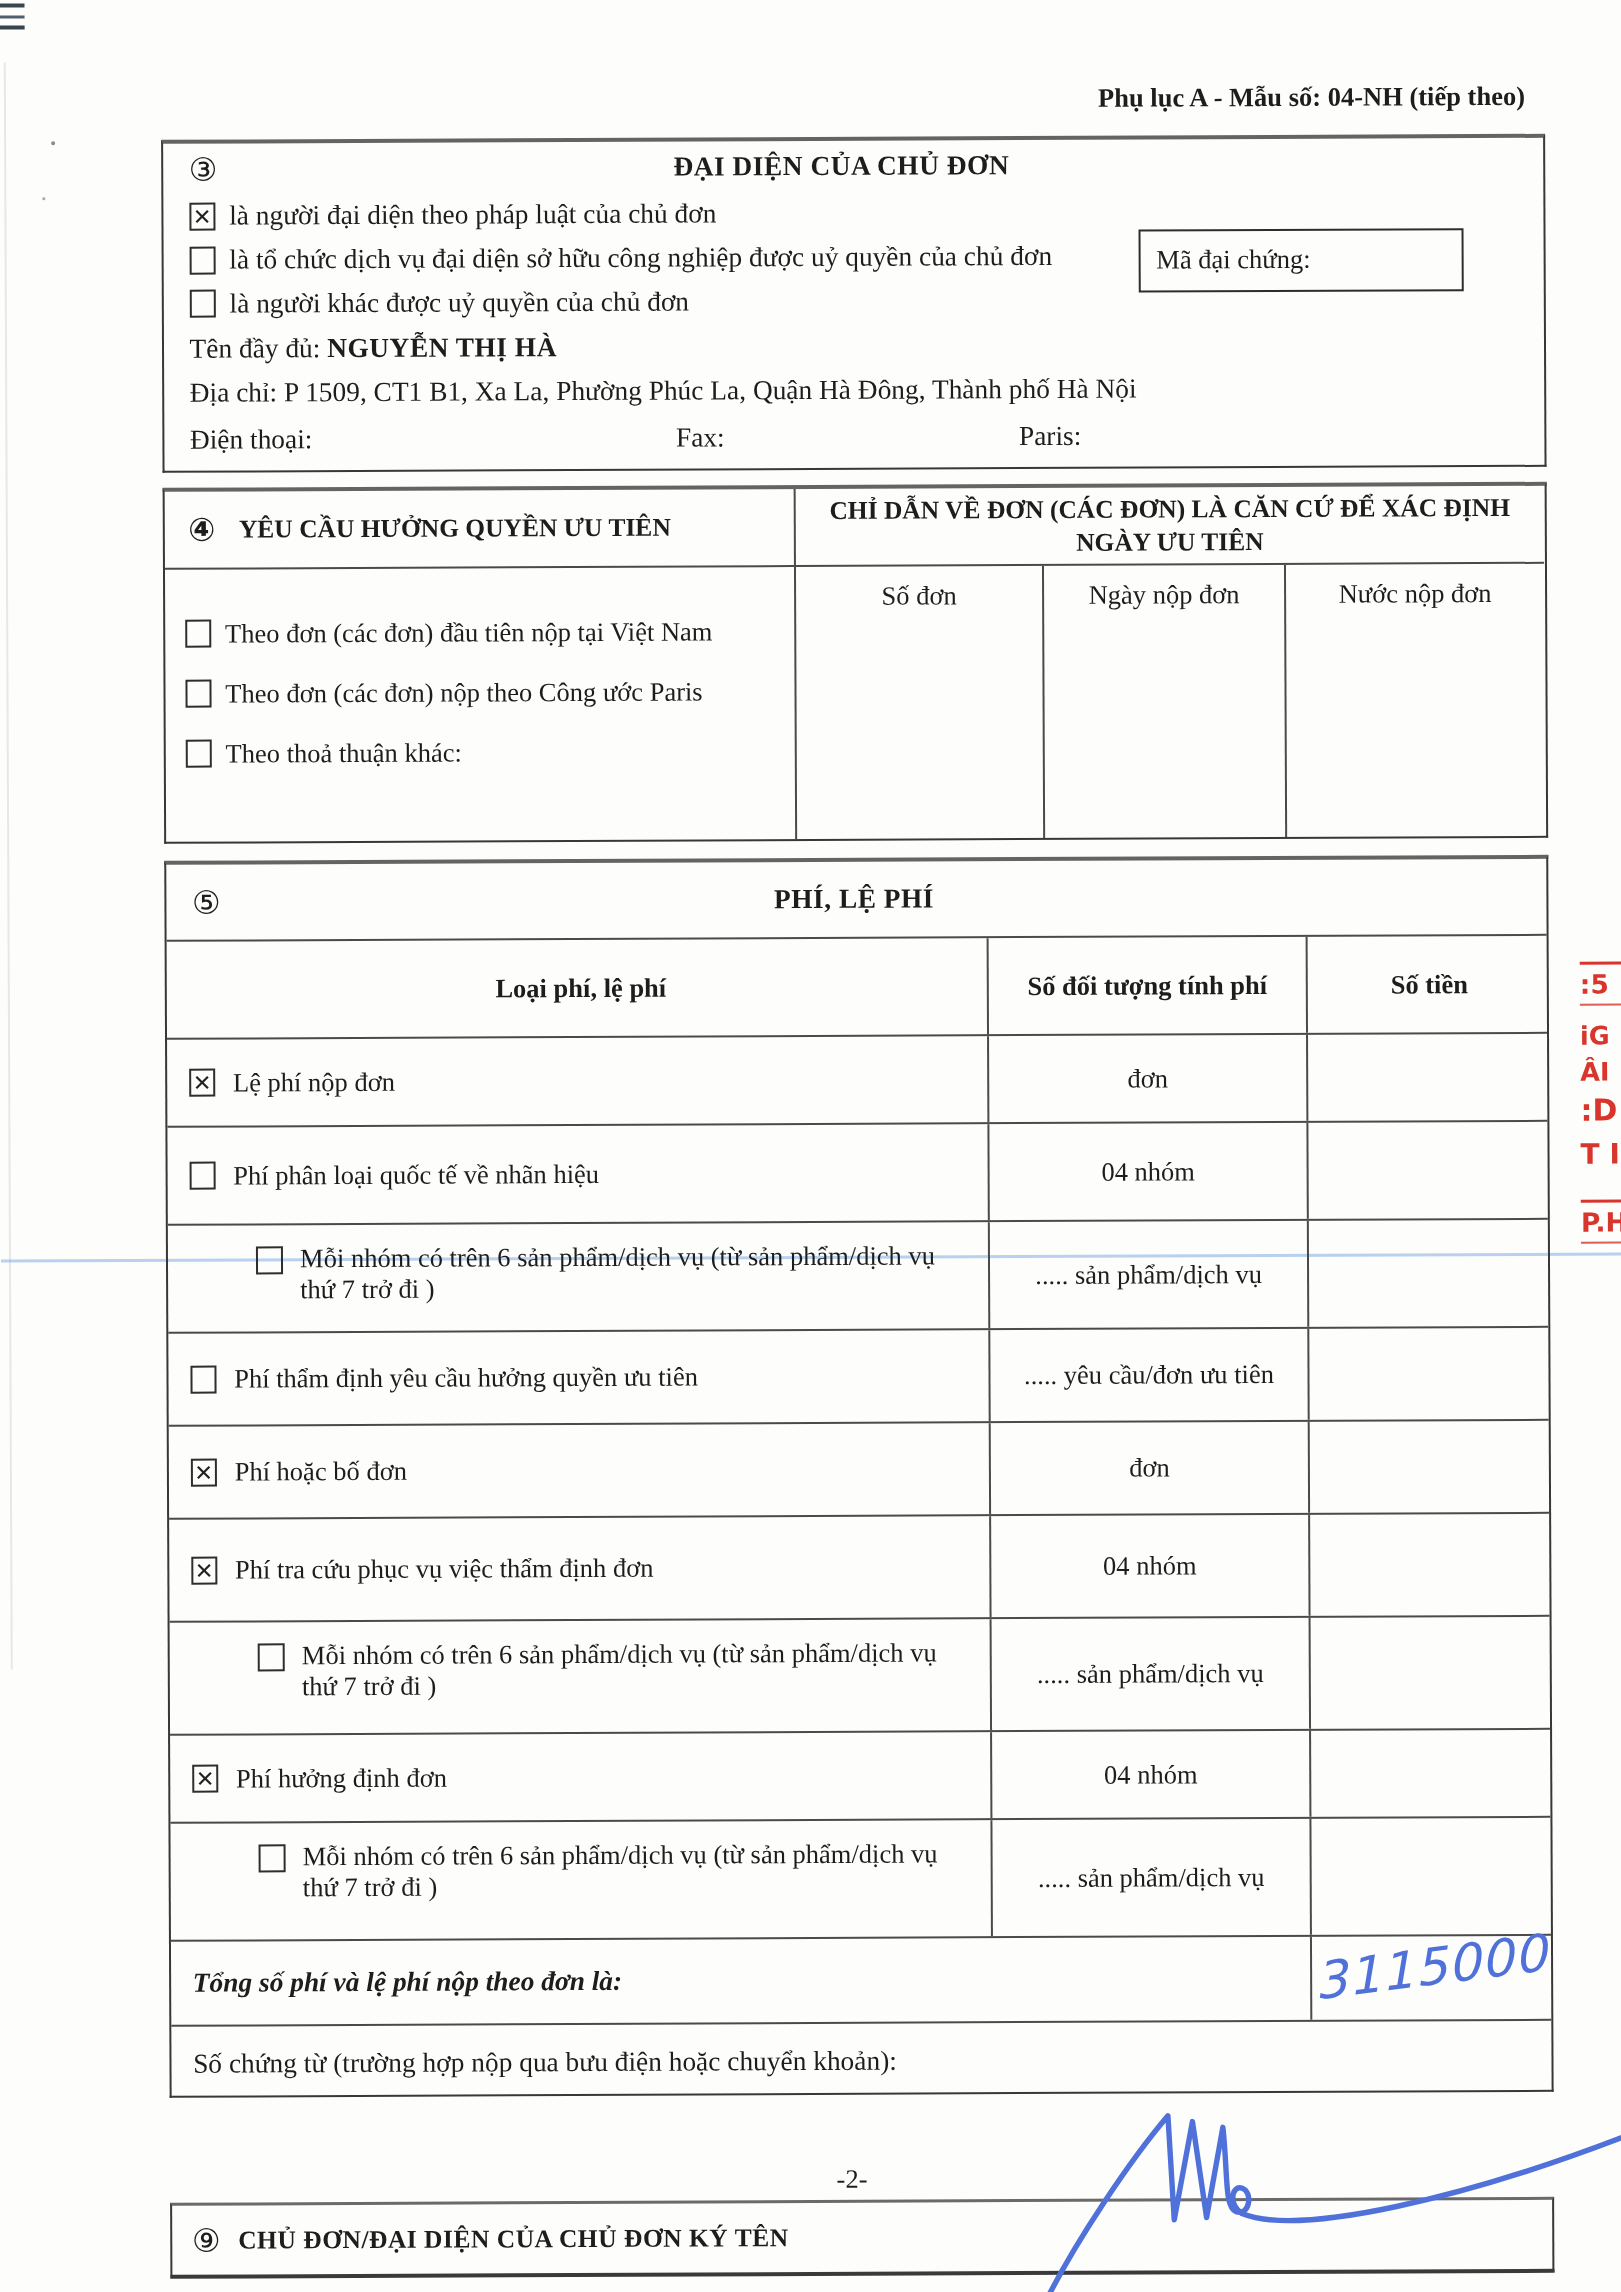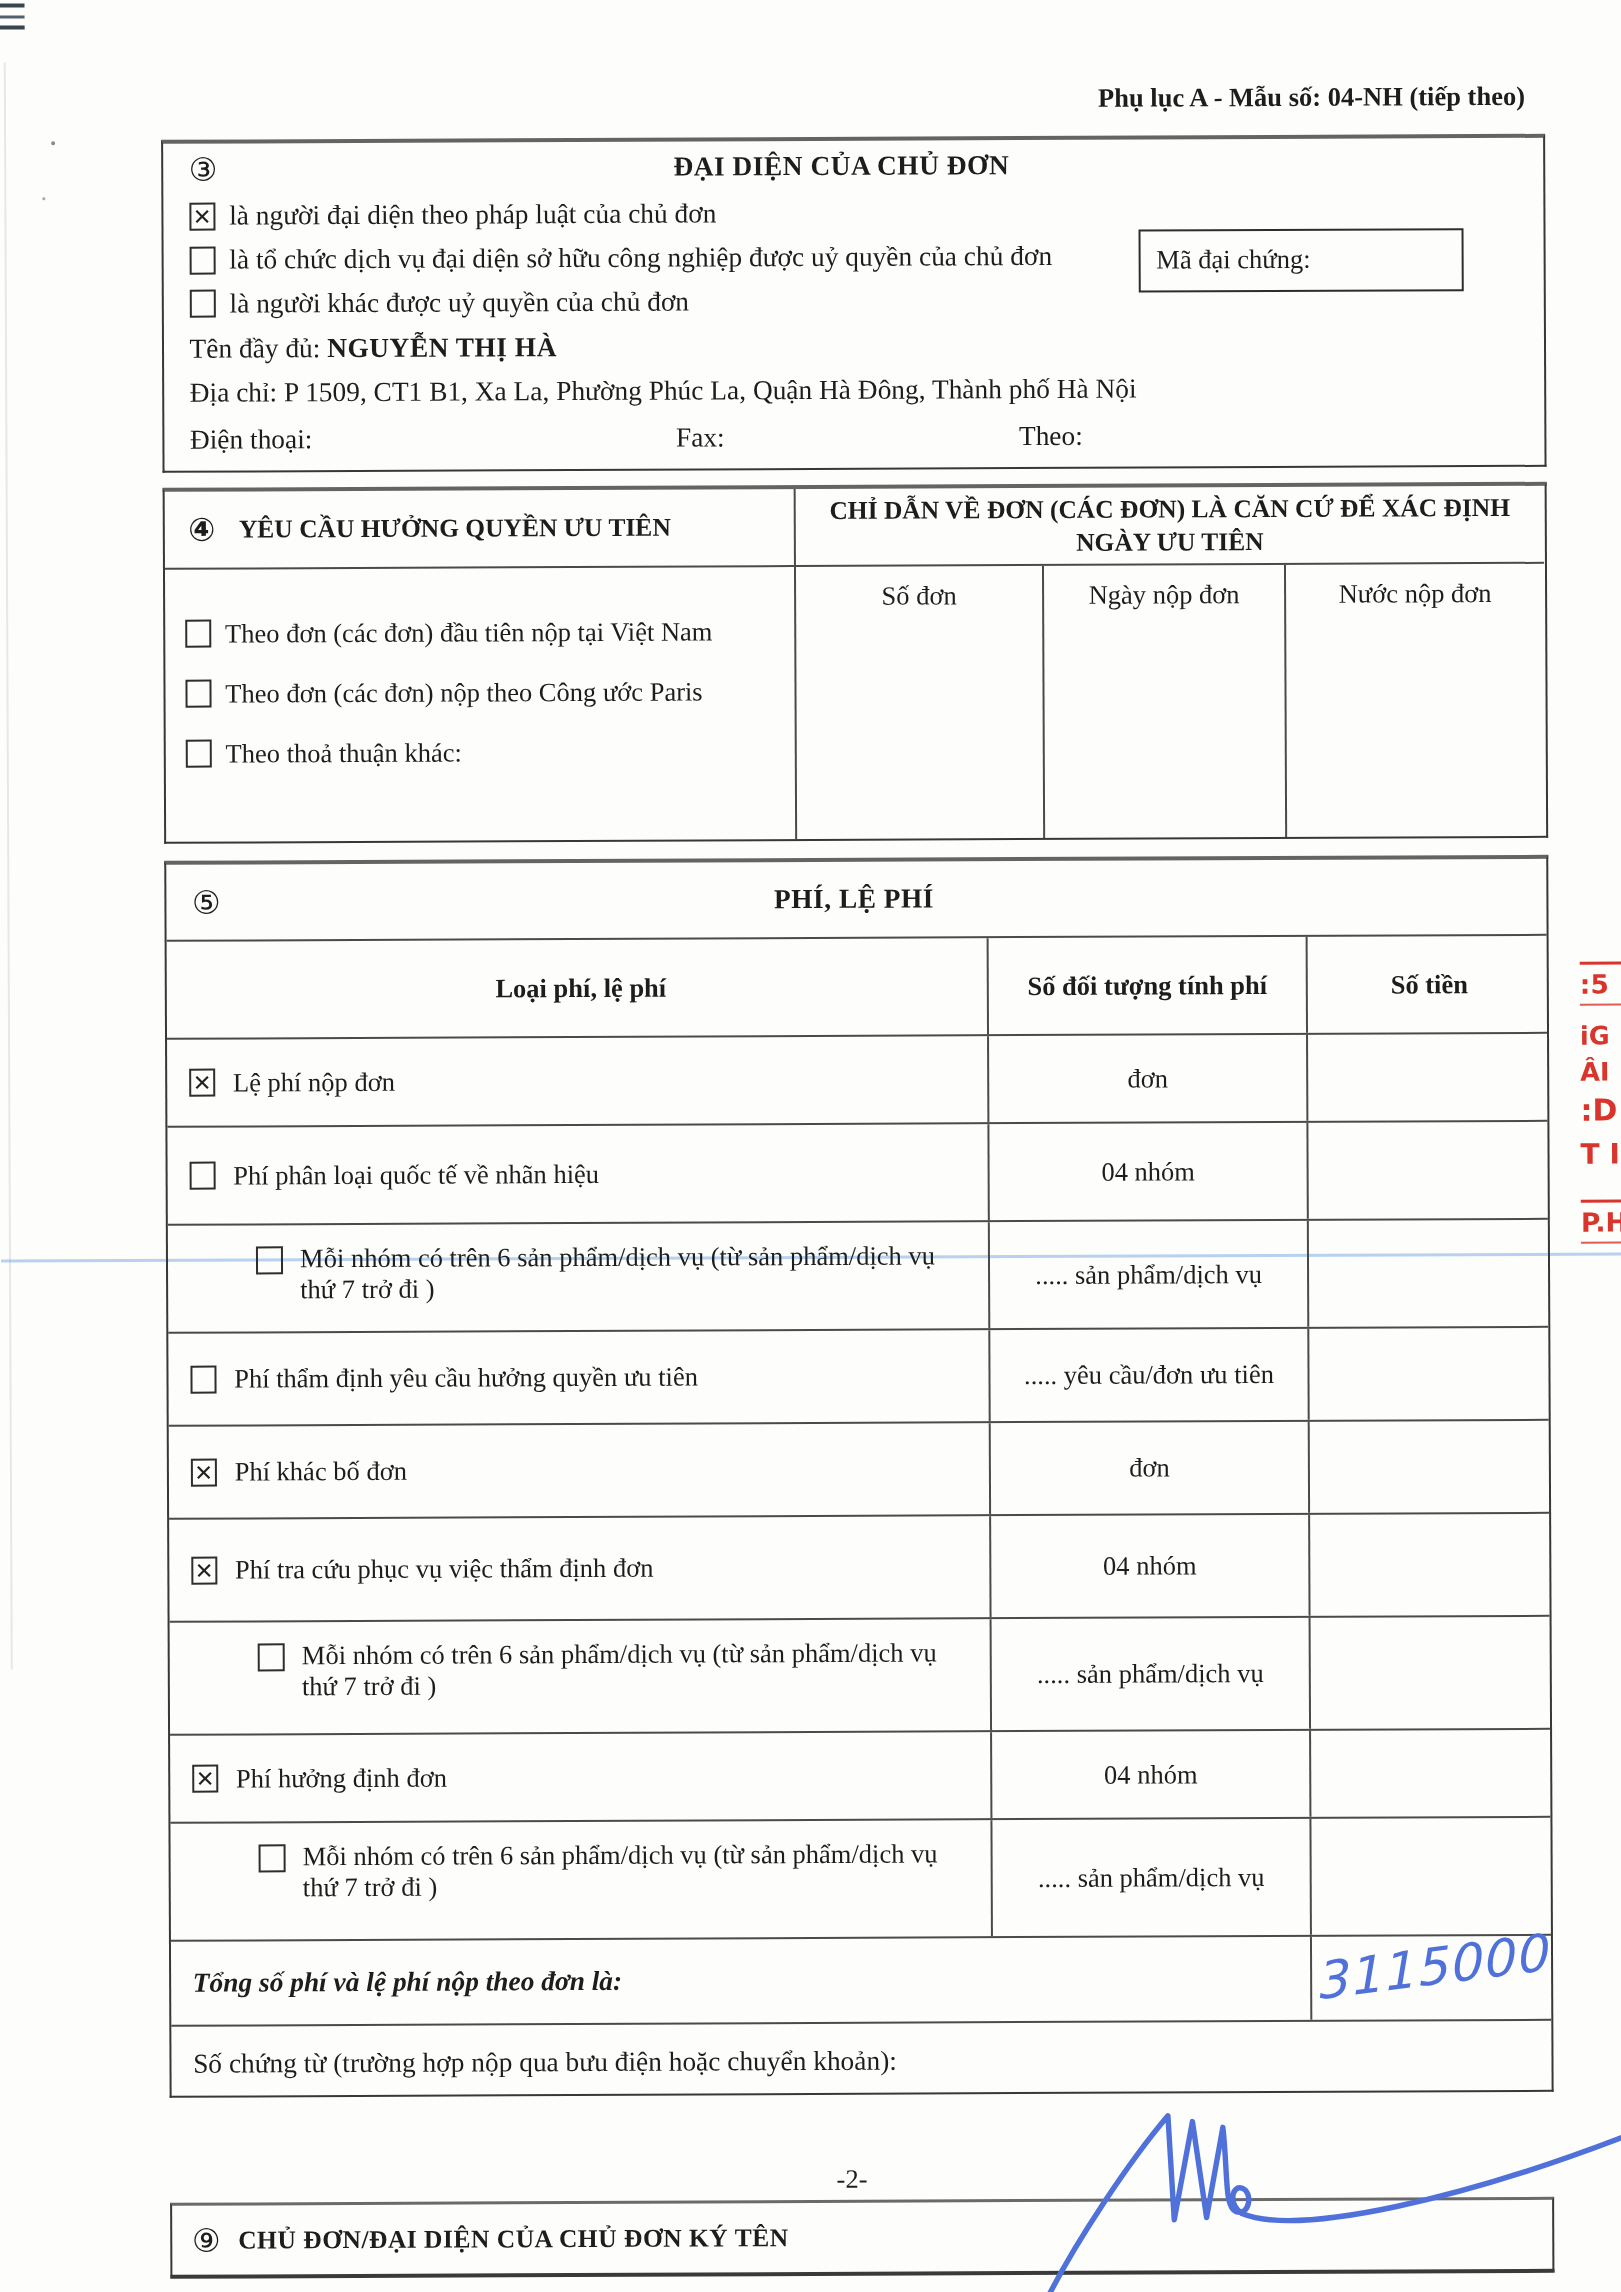--- a/index.html
+++ b/index.html
@@ -130,21 +130,21 @@
       <span>Tên đầy đủ:</span>
       <b>NGUYỄN THỊ HÀ</b>
     </div>
     <div class="fline">
       <span>Địa chỉ:</span>
       <span>P 1509, CT1 B1, Xa La, Phường Phúc La, Quận Hà Đông, Thành phố Hà Nội</span>
     </div>
     <div class="contact">
       <span class="c1">Điện thoại:</span>
       <span class="c2">Fax:</span>
-      <span class="c3">Theo:</span>
+      <span class="c3">Paris:</span>
     </div>
   </div>
 
   <div class="box box2">
     <div class="b2-ltitle">
       <span class="circ">④</span>
       <span>YÊU CẦU HƯỞNG QUYỀN ƯU TIÊN</span>
     </div>
     <div class="b2-rheader">CHỈ DẪN VỀ ĐƠN (CÁC ĐƠN) LÀ CĂN CỨ ĐỂ XÁC ĐỊNH NGÀY ƯU TIÊN</div>
     <div class="b2-lbody">
@@ -211,21 +211,21 @@
             <span class="cb"></span>
             <span>Phí thẩm định yêu cầu hưởng quyền ưu tiên</span>
           </div>
       <div class="c2">..... yêu cầu/đơn ưu tiên</div>
       <div class="c3"></div>
     </div>
 
     <div class="feerow" style="height:93px">
       <div class="c1">
             <span class="cb">✕</span>
-            <span>Phí khác bố đơn</span>
+            <span>Phí hoặc bố đơn</span>
           </div>
       <div class="c2">đơn</div>
       <div class="c3"></div>
     </div>
 
     <div class="feerow" style="height:103px">
       <div class="c1">
             <span class="cb">✕</span>
             <span>Phí tra cứu phục vụ việc thẩm định đơn</span>
           </div>

